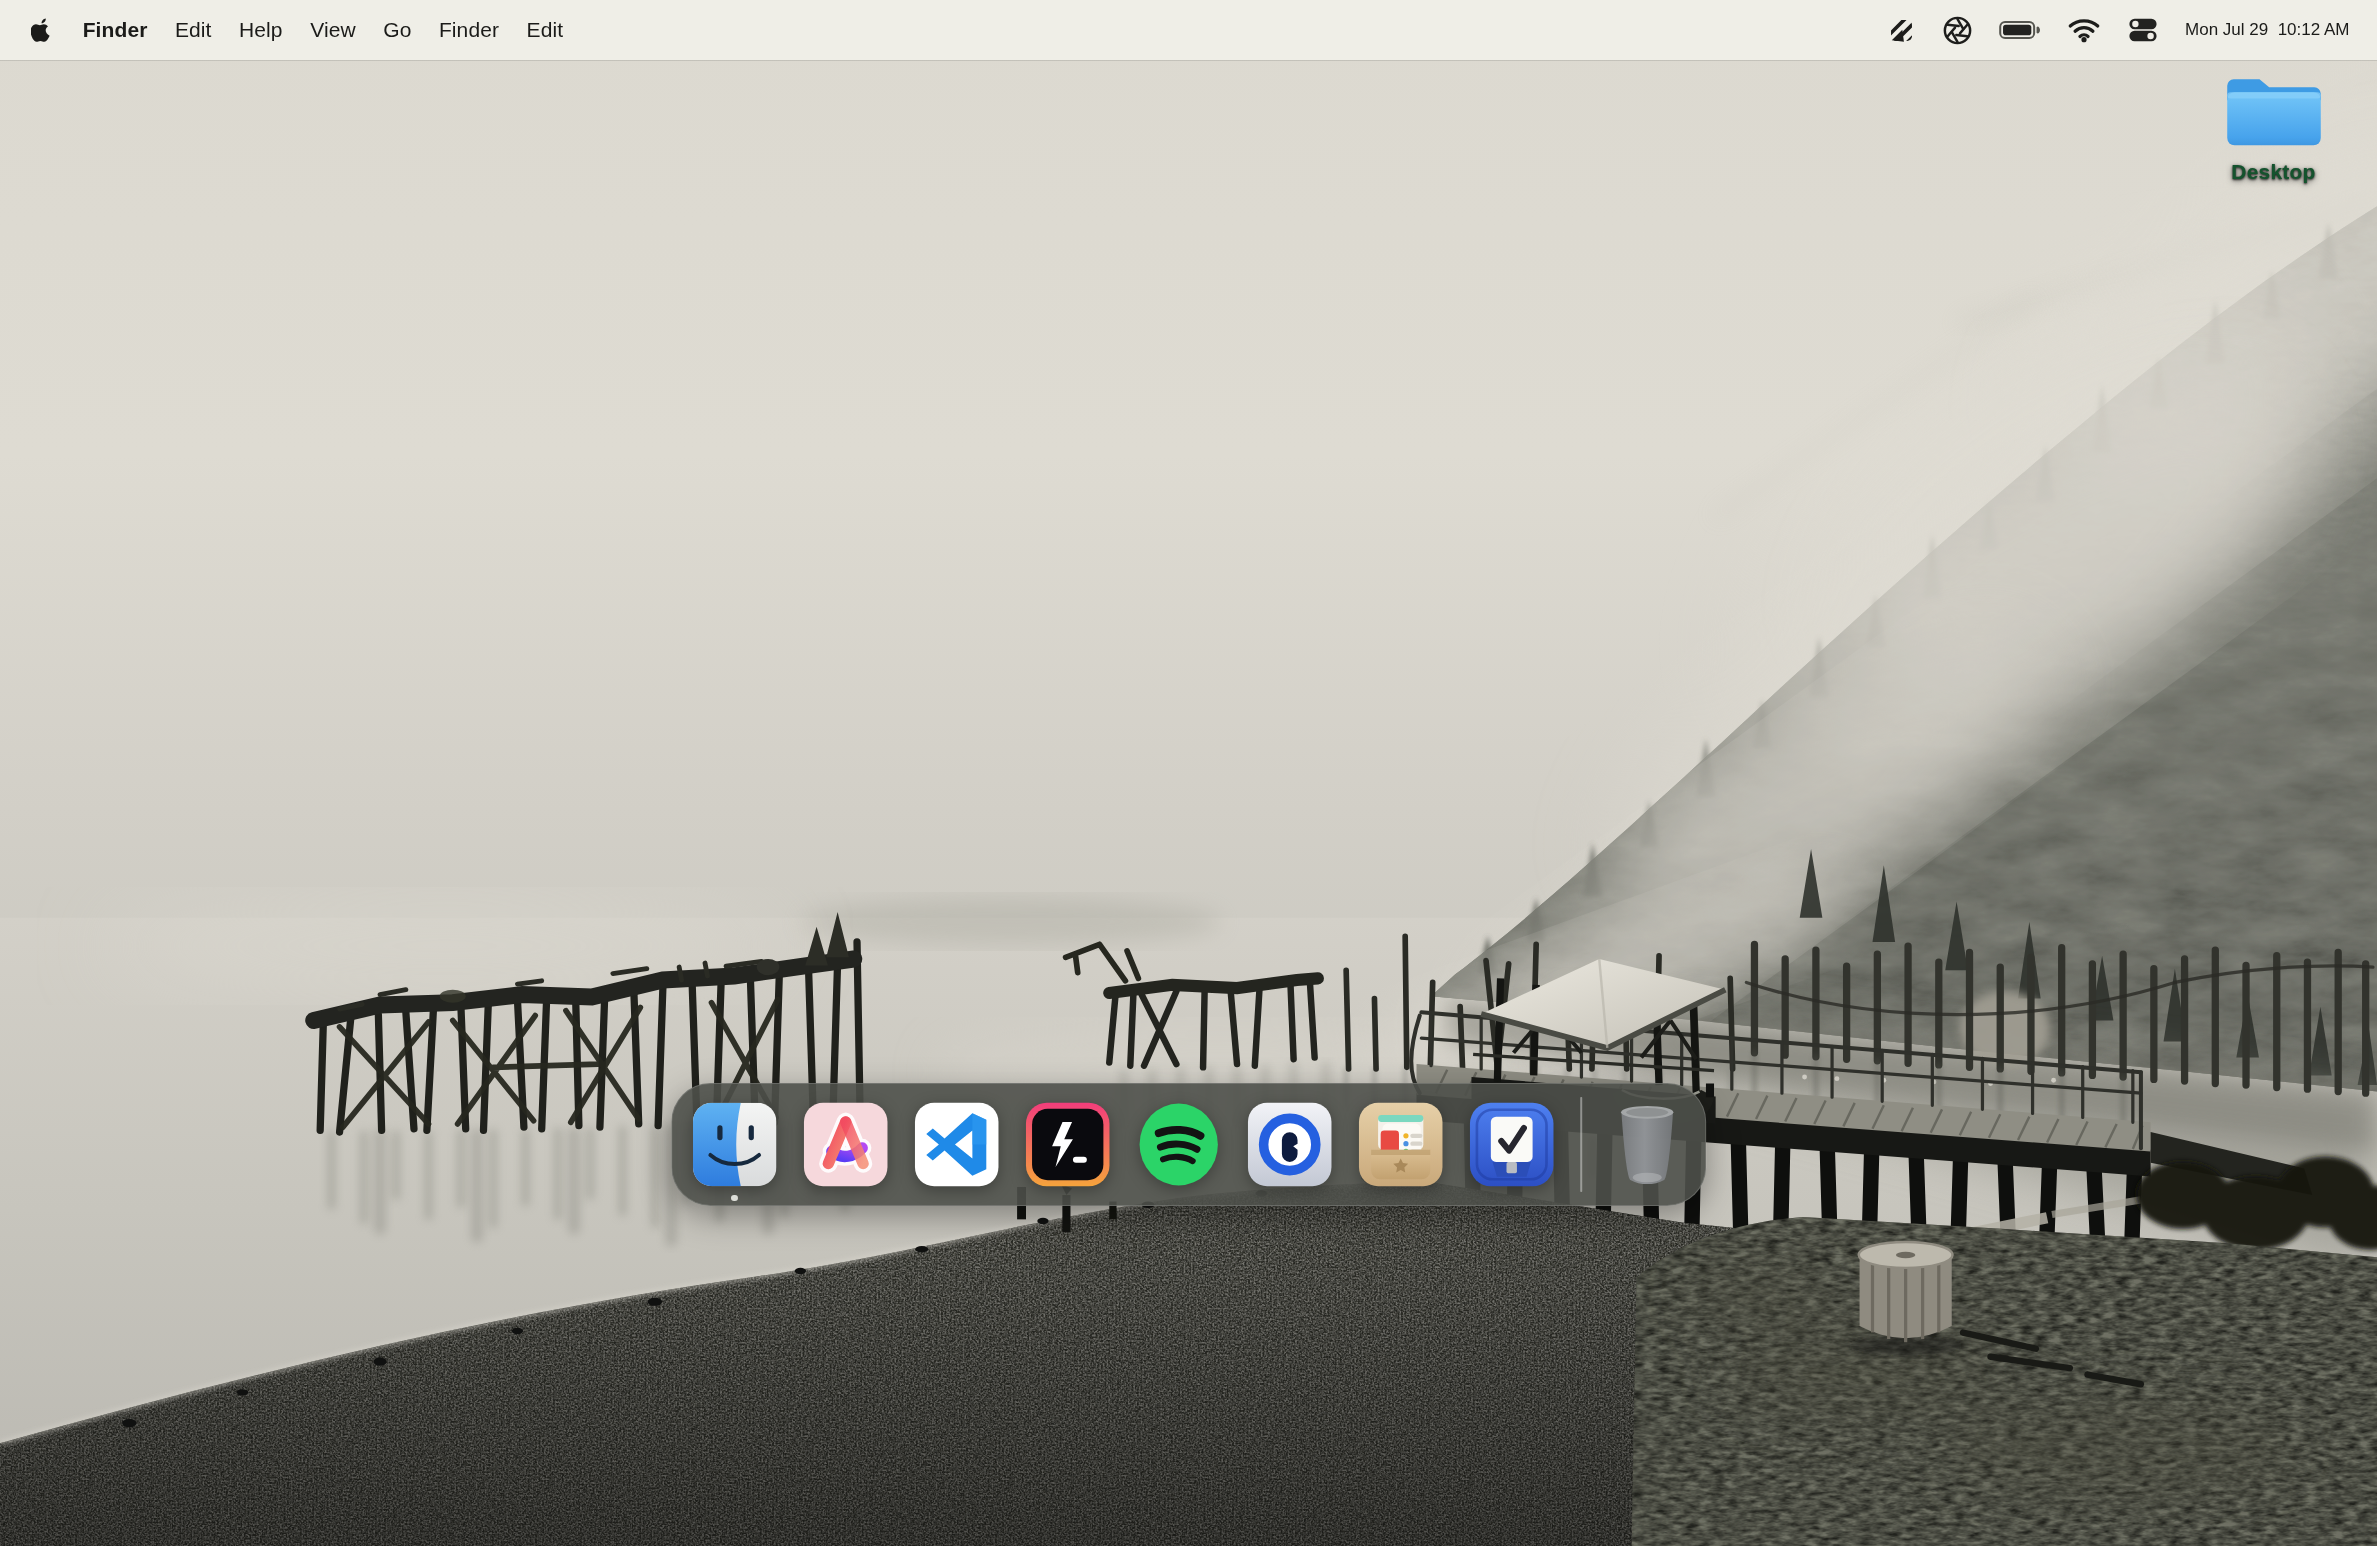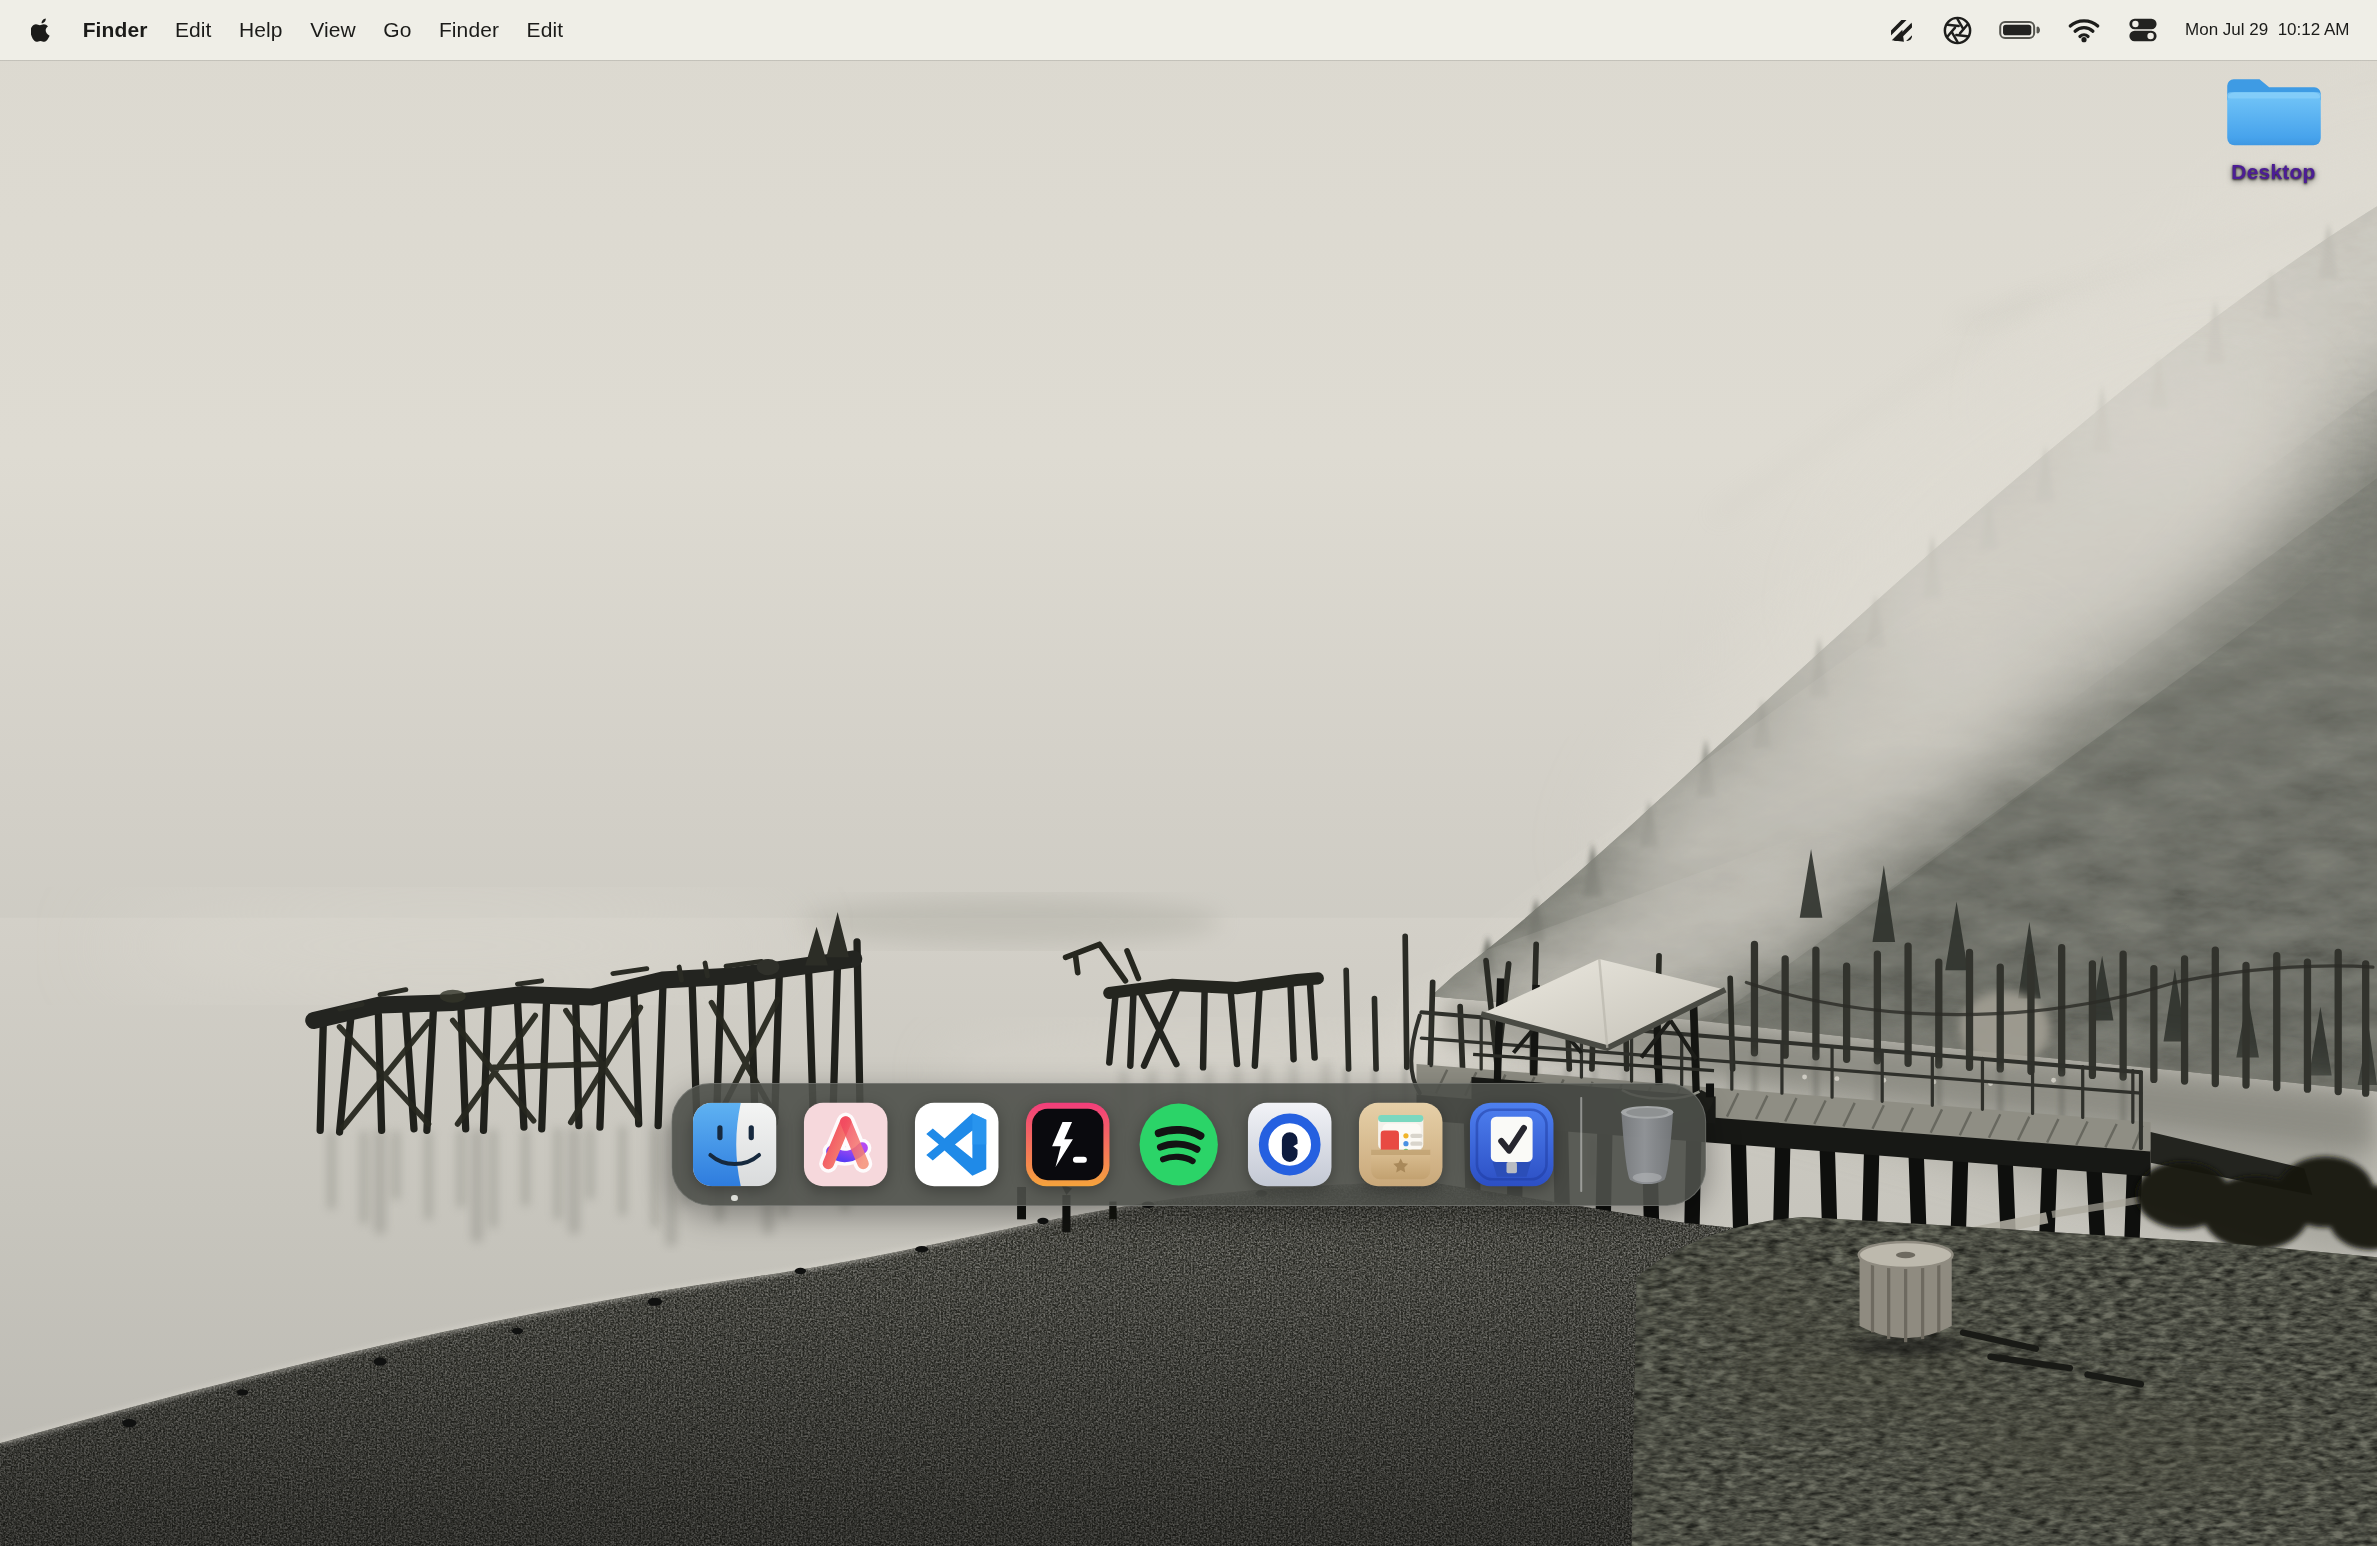--- a/index.html
+++ b/index.html
@@ -16,21 +16,21 @@
   .mb-left .apple{display:flex;align-items:center;margin-right:3.2px;cursor:default;}
   .mi{cursor:default;letter-spacing:0.1px;}
   .mi.app{font-weight:700;}
   .mb-right{display:flex;align-items:center;gap:26px;}
   .sic{display:flex;align-items:center;justify-content:center;height:60px;cursor:default;}
   .clock{white-space:pre;font-size:17px;color:#1b1b19;cursor:default;}
 
   
   .desktop-icon{position:absolute;left:2217px;top:71px;width:113px;display:flex;flex-direction:column;
     align-items:center;cursor:default;}
-  .desktop-icon .dlabel{margin-top:8px;font-size:21px;font-weight:700;color:#4c1d95;
+  .desktop-icon .dlabel{margin-top:8px;font-size:21px;font-weight:700;color:#14532d;
     text-shadow:0 0.8px 2.4px rgba(0,0,0,0.85),0 1.6px 6.5px rgba(0,0,0,0.5);letter-spacing:0.2px;}
 
   
   .dock{position:absolute;left:50%;transform:translateX(-50%);bottom:12px;height:123px;
     display:flex;align-items:center;gap:24px;padding:0 19.4px;box-sizing:border-box;
     background:rgba(78,80,74,0.90);border:0.8px solid rgba(255,255,255,0.16);border-radius:39px;
     box-shadow:0 9.7px 32px rgba(0,0,0,0.35);}
   .dock-item{position:relative;width:87px;height:87px;display:grid;place-items:center;}
   .dock-item svg{filter:drop-shadow(0 4px 7.3px rgba(0,0,0,0.30));}
   .dock-item .dot{position:absolute;left:50%;bottom:-13px;transform:translateX(-50%);

